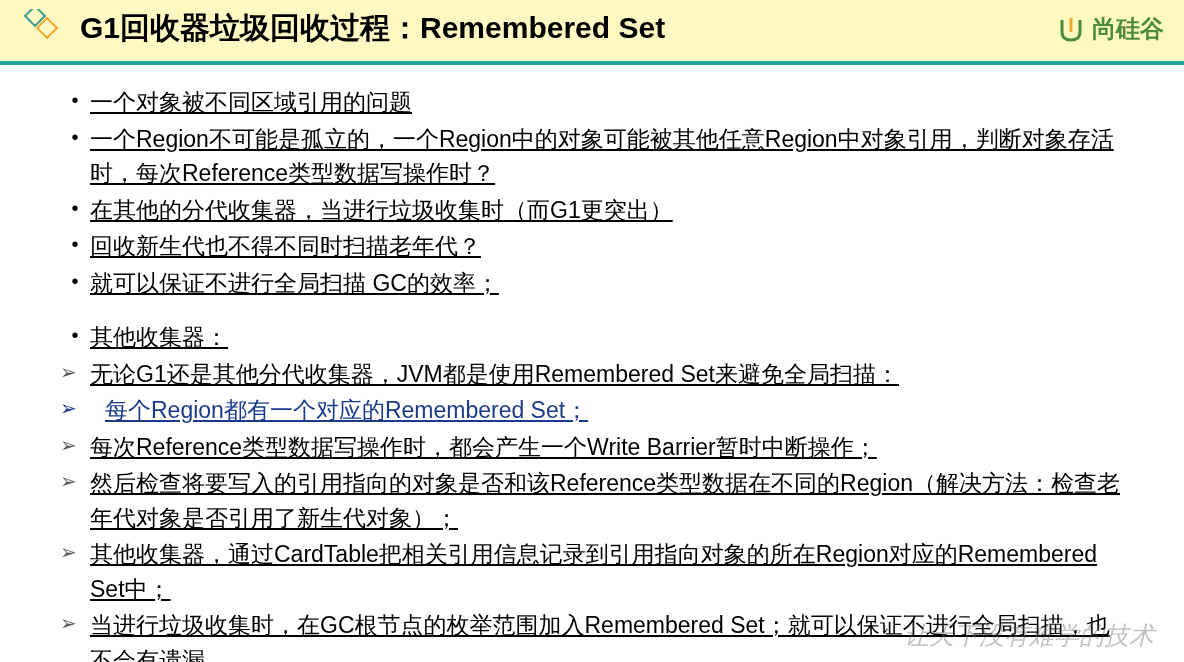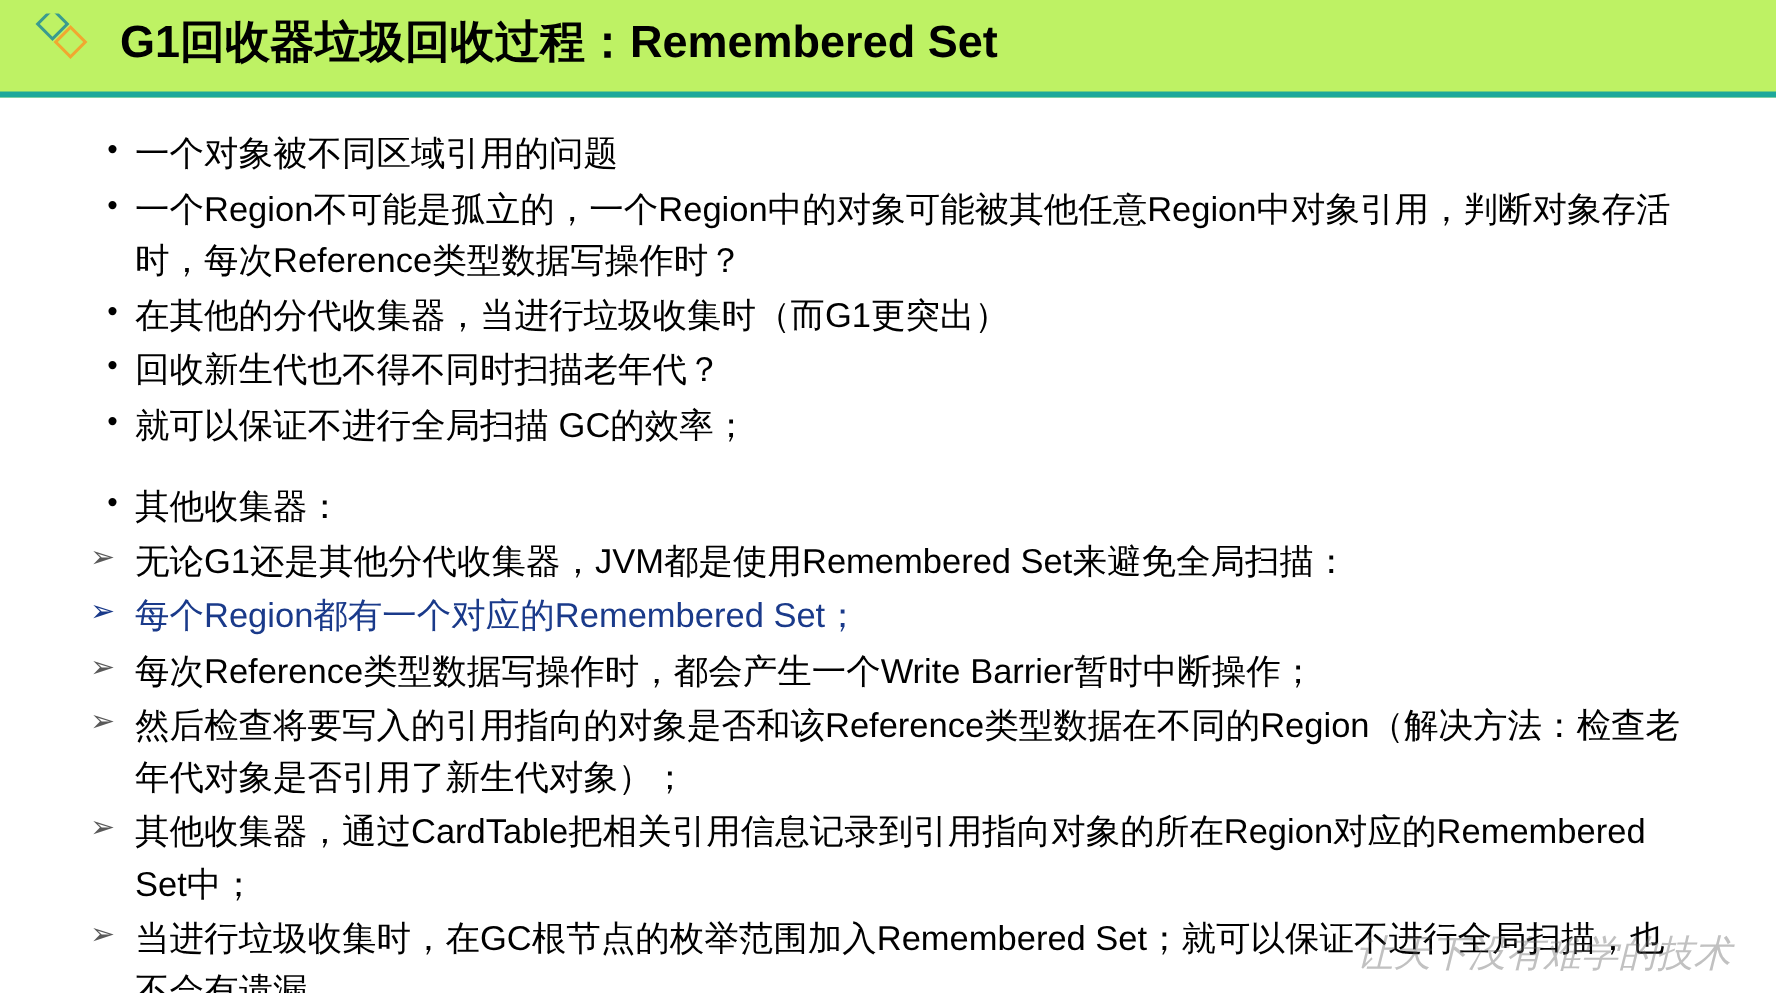--- a/index.html
+++ b/index.html
@@ -13,21 +13,21 @@
       background: #ffffff;
       font-family: "Microsoft YaHei", "SimSun", sans-serif;
       position: relative;
       overflow: hidden;
     }
     .header {
       display: flex;
       align-items: center;
       padding: 8px 20px 12px 20px;
       border-bottom: 4px solid #1ea89b;
-      background: #bef264;
+      background: #fef9c3;
     }
     .logo-left {
       width: 40px;
       height: 40px;
       margin-right: 20px;
     }
     .title {
       font-size: 30px;
       font-weight: bold;
       color: #000000;
@@ -67,23 +67,25 @@
       flex-shrink: 0;
       text-align: left;
       font-size: 20px;
       color: #5a5a5a;
     }
     .bullet-arrow.blue {
       color: #1a3a8a;
     }
     .bullet-text {
       flex: 1;
+      text-decoration: underline;
     }
     .highlight {
       color: #1a3a8a;
+      margin-left: 15px;
     }
     .spacer {
       height: 18px;
     }
     .watermark {
       position: absolute;
       bottom: 10px;
       right: 30px;
       font-size: 25px;
       color: rgba(100, 100, 100, 0.4);
@@ -95,20 +97,27 @@
 <body>
 
 <div class="header">
   <div class="logo-left">
     <svg viewBox="0 0 40 40">
       <rect x="8" y="0" width="14" height="14" fill="none" stroke="#3a9b8f" stroke-width="2" transform="rotate(45 15 7)"></rect>
       <rect x="20" y="12" width="14" height="14" fill="none" stroke="#f0a830" stroke-width="2" transform="rotate(45 27 19)"></rect>
     </svg>
   </div>
   <div class="title">G1回收器垃圾回收过程：Remembered Set</div>
+  <div class="logo-right">
+    <svg class="logo-right-icon" viewBox="0 0 30 30">
+      <path d="M 6 6 L 6 18 Q 6 26 15 26 Q 24 26 24 18 L 24 6" fill="none" stroke="#4d8a3a" stroke-width="3"></path>
+      <line x1="15" y1="4" x2="15" y2="18" stroke="#f0a830" stroke-width="3"></line>
+    </svg>
+    <span>尚硅谷</span>
+  </div>
 </div>
 
 <div class="content">
   <div id="dot-list">
       <div class="bullet-item">
         <span class="bullet-dot">•</span>
         <span class="bullet-text">一个对象被不同区域引用的问题</span>
       </div>
       <div class="bullet-item">
         <span class="bullet-dot">•</span>

